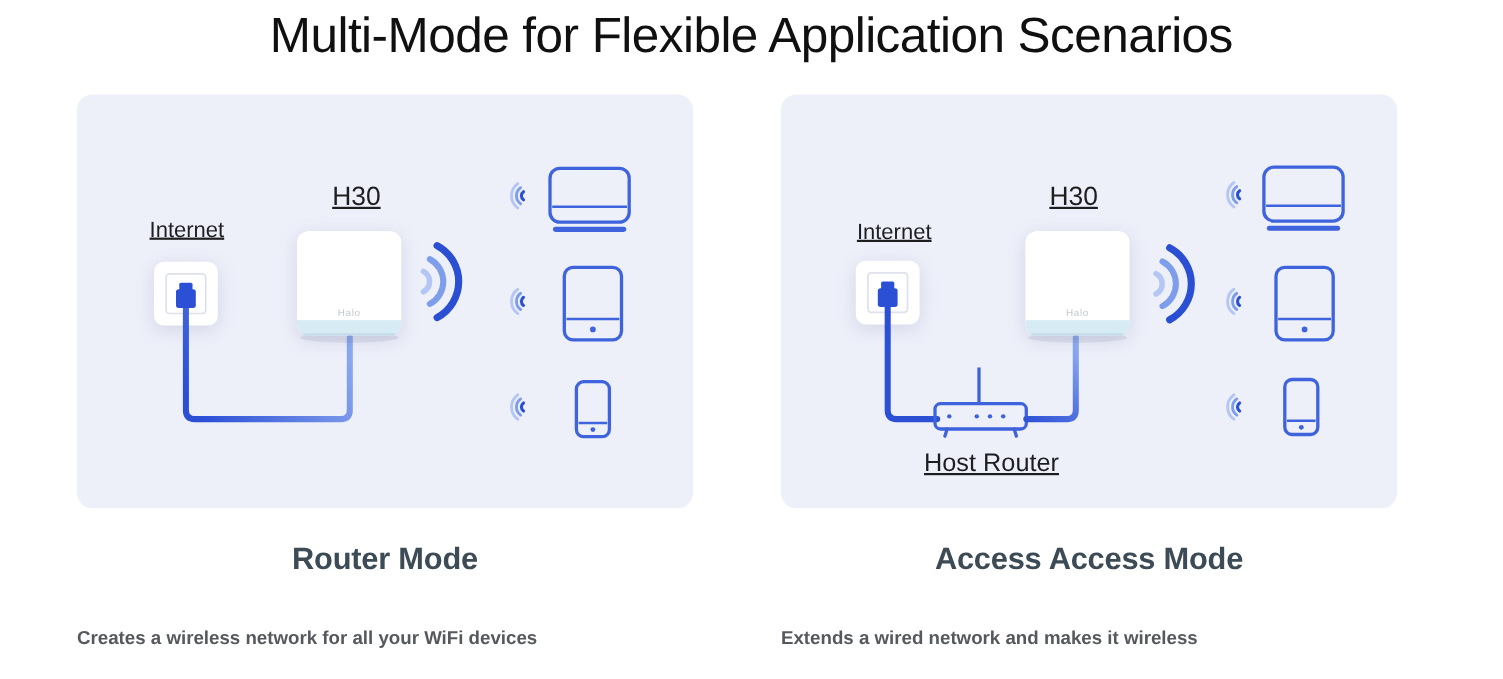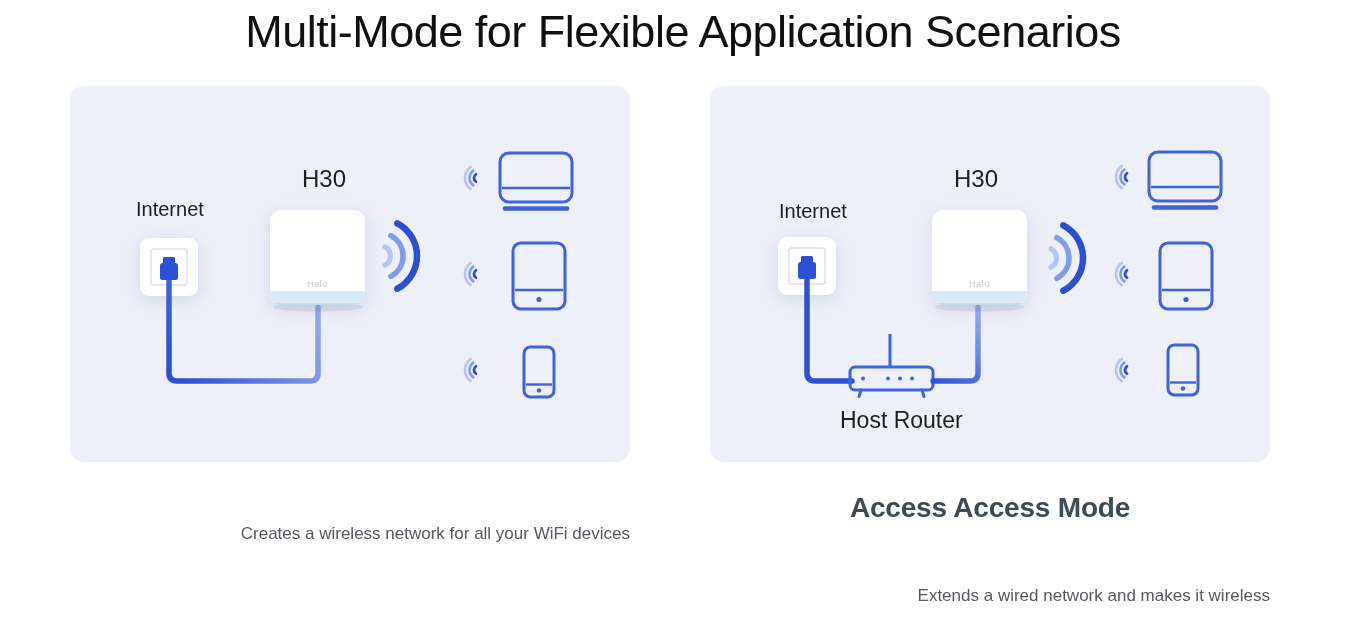--- a/index.html
+++ b/index.html
@@ -21,24 +21,24 @@
   html,body{margin:0;padding:0;background:#fff}
   body{font-family:"Liberation Sans",sans-serif;}
   .page{position:relative;width:1366px;height:617px;background:#fff;overflow:hidden;padding-left:11px;}
   .title{position:absolute;top:6px;left:0;width:100%;margin:0;text-align:center;
          font-size:45px;font-weight:500;letter-spacing:-0.5px;color:var(--title-color);}
   .column{position:absolute;top:86px;width:560px;}
   .column.left{left:70px}
   .column.right{left:710px}
   .panel{position:relative;width:560px;height:376px;background:var(--panel-bg);border-radius:14px;}
   .panel svg{position:absolute;left:0;top:0;}
-  .diagram-label{position:absolute;color:var(--label-color);white-space:nowrap;line-height:1.1;}
+  .diagram-label{position:absolute;color:var(--label-color);white-space:nowrap;line-height:1.1;text-decoration:underline;}
   h2.mode-heading{margin:30px 0 0;text-align:center;font-size:28px;font-weight:700;
                   letter-spacing:-0.2px;color:var(--heading-color);line-height:1.15;}
-  p.mode-desc{margin:62px 0 0;text-align:right;font-size:17px;font-weight:400;color:var(--body-text);}
+  p.mode-desc{margin:46px 0 0;text-align:left;font-size:17px;font-weight:700;color:var(--body-text);}
 
   
   .oln{fill:none;stroke:var(--accent-blue);stroke-width:3;stroke-linejoin:round;}
   .thin{stroke-width:2.4;}
   .thickline{stroke-width:4.6;stroke-linecap:round;}
   .dot{fill:var(--accent-blue);stroke:none;}
   .cable{fill:none;stroke-width:5.5;stroke-linecap:round;}
   .cable-dark{stroke:var(--cable-blue);}
   .wl{stroke:var(--wifi-light);fill:none;stroke-linecap:round;}
   .wm{stroke:var(--wifi-mid);fill:none;stroke-linecap:round;}
@@ -129,20 +129,21 @@
           <path class="oln thin" d="M2,37.5 H28"></path>
           <circle class="dot" cx="15" cy="43.5" r="2.2"></circle>
         </g>
         <use href="#wifiSmL" x="408.5" y="284"></use>
       </svg>
 
       <span class="diagram-label" style="left:66px;top:112px;font-size:20px">Internet</span>
       <span class="diagram-label" style="left:232px;top:80px;font-size:24px">H30</span>
     </div>
 
+    <h2 class="mode-heading">Router Mode</h2>
     <p class="mode-desc">Creates a wireless network for all your WiFi devices</p>
   </div>
 
   <div class="column right">
     <div class="panel">
       <svg width="560" height="376" viewBox="0 0 560 376">
         <defs>
           <linearGradient id="cabgR" gradientUnits="userSpaceOnUse" x1="225" y1="300" x2="272" y2="230">
             <stop offset="0" class="stop-dark"></stop>
               <stop offset="1" class="stop-light"></stop>

